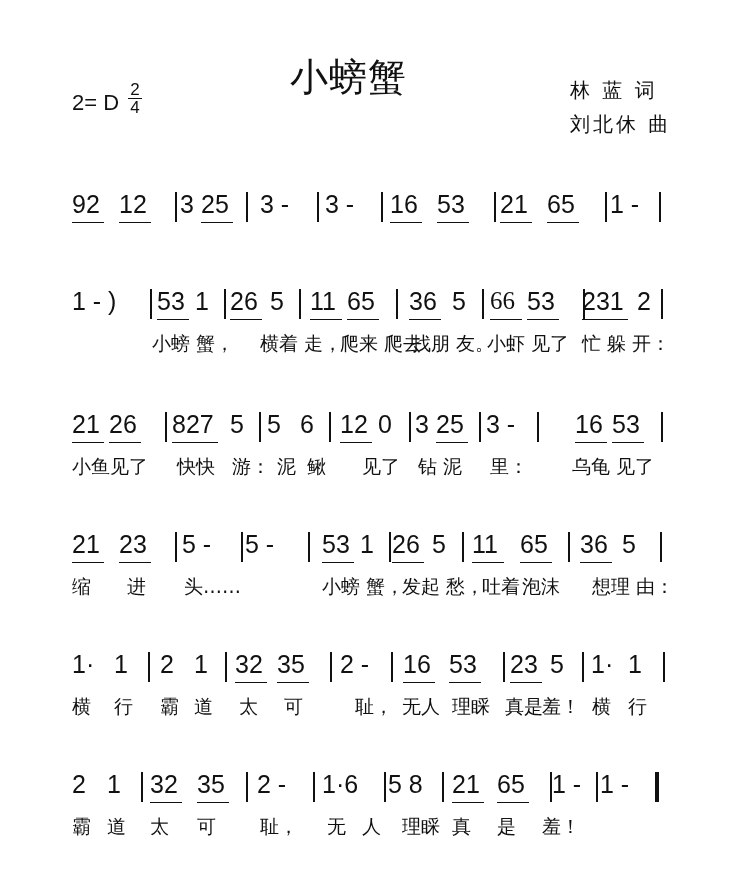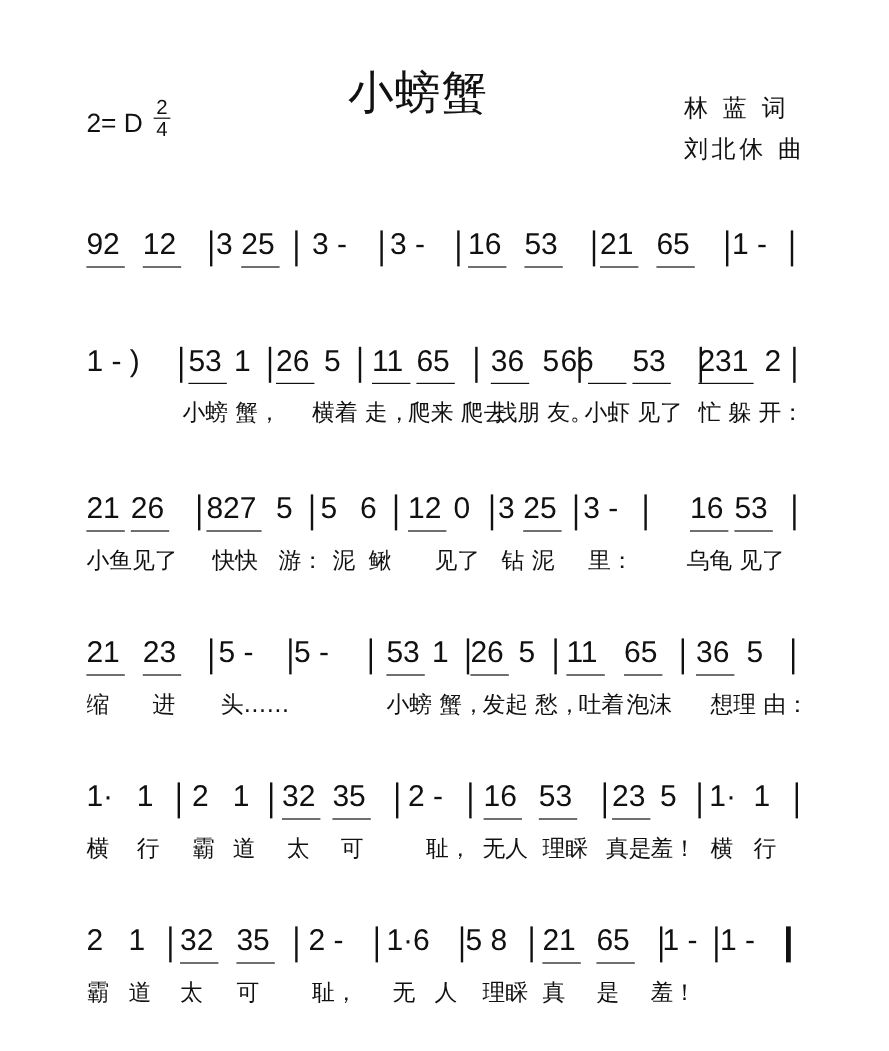--- a/index.html
+++ b/index.html
@@ -77,21 +77,21 @@
         <div class="barline" style="left: 227px;"></div>
         <span class="tok" style="left: 238px;">11</span>
         <div class="ul" style="left: 238px; top: 32px; width: 32px;"></div>
         <span class="tok" style="left: 275px;">65</span>
         <div class="ul" style="left: 275px; top: 32px; width: 32px;"></div>
         <div class="barline" style="left: 324px;"></div>
         <span class="tok" style="left: 337px;">36</span>
         <div class="ul" style="left: 337px; top: 32px; width: 32px;"></div>
         <span class="tok" style="left: 380px;">5</span>
         <div class="barline" style="left: 410px;"></div>
-        <span class="tok" style="left: 395px;">66</span>
+        <span class="tok" style="left: 418px; font-family: Liberation Serif, serif;">66</span>
         <div class="ul" style="left: 418px; top: 32px; width: 32px;"></div>
         <span class="tok" style="left: 455px;">53</span>
         <div class="ul" style="left: 455px; top: 32px; width: 32px;"></div>
         <div class="barline" style="left: 511px;"></div>
         <span class="tok" style="left: 510px;">231</span>
         <div class="ul" style="left: 510px; top: 32px; width: 46px;"></div>
         <span class="tok" style="left: 565px;">2</span>
         <div class="barline" style="left: 589px;"></div>
       </div>
       <div class="lyrics">

